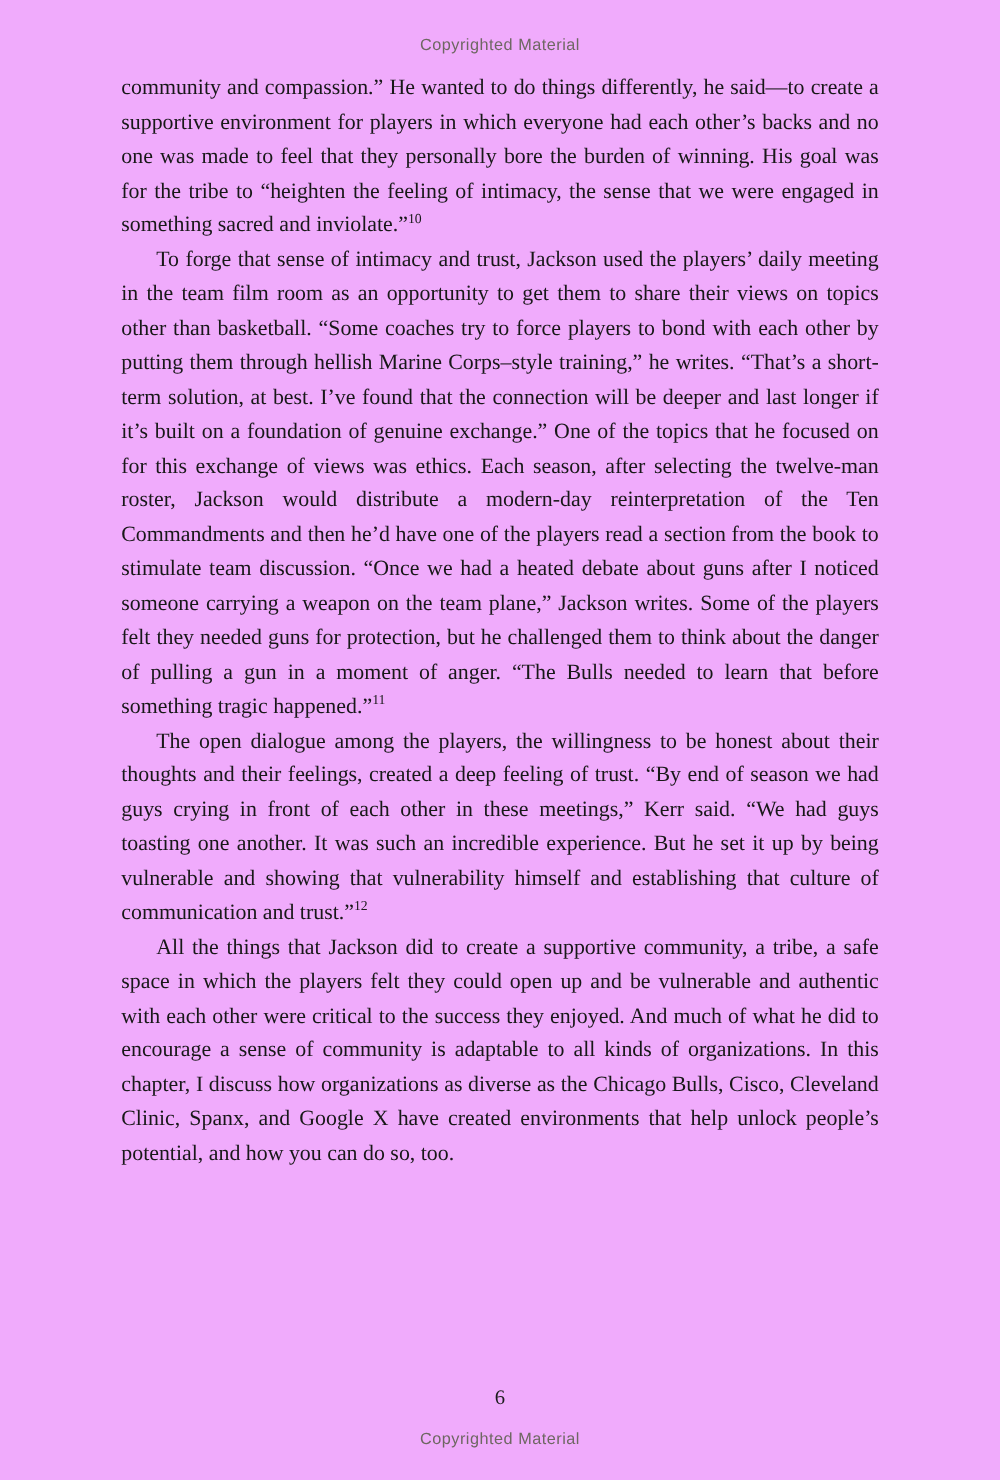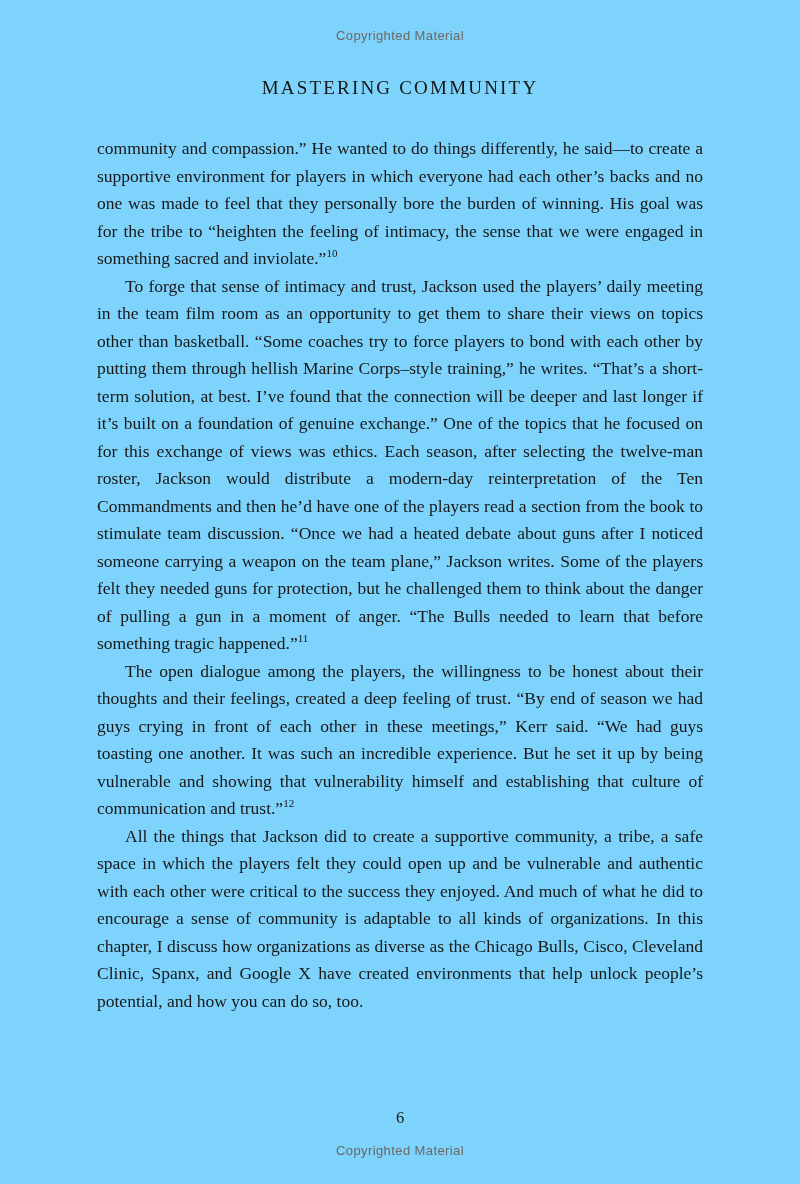--- a/index.html
+++ b/index.html
@@ -4,21 +4,21 @@
 <style>
   html, body {
     margin: 0;
     padding: 0;
     background: #ffffff;
   }
   .page {
     position: relative;
     width: 800px;
     height: 1184px;
-    background: #7dd3fc;
+    background: #f0abfc;
     font-family: "Liberation Serif", serif;
     color: #1c1c1c;
     box-sizing: border-box;
     overflow: hidden;
   }
   .copyright {
     text-align: center;
     font-family: "Liberation Sans", sans-serif;
     color: #6e6762;
     font-size: 13px;
@@ -75,21 +75,20 @@
     right: 0;
   }
 </style>
 </head>
 <body>
 
 <div class="page">
 
   <div class="copyright top">Copyrighted Material</div>
 
-  <div class="chapter-title">MASTERING COMMUNITY</div>
 
   <div class="body-text">
 
     <p class="para no-indent"><span>community and compassion.” He wanted to do things differently, he said—to create a supportive environment for players in which everyone had each other’s backs and no one was made to feel that they personally bore the burden of winning. His goal was for the tribe to “heighten the feeling of intimacy, the sense that we were engaged in something sacred and inviolate.”</span><sup>10</sup></p>
 
     <p class="para"><span>To forge that sense of intimacy and trust, Jackson used the players’ daily meeting in the team film room as an opportunity to get them to share their views on topics other than basketball. “Some coaches try to force players to bond with each other by putting them through hellish Marine Corps–style training,” he writes. “That’s a short-term solution, at best. I’ve found that the connection will be deeper and last longer if it’s built on a foundation of genuine exchange.” One of the topics that he focused on for this exchange of views was ethics. Each season, after selecting the twelve-man roster, Jackson would distribute a modern-day reinterpretation of the Ten Commandments and then he’d have one of the players read a section from the book to stimulate team discussion. “Once we had a heated debate about guns after I noticed someone carrying a weapon on the team plane,” Jackson writes. Some of the players felt they needed guns for protection, but he challenged them to think about the danger of pulling a gun in a moment of anger. “The Bulls needed to learn that before something tragic happened.”</span><sup>11</sup></p>
 
     <p class="para"><span>The open dialogue among the players, the willingness to be honest about their thoughts and their feelings, created a deep feeling of trust. “By end of season we had guys crying in front of each other in these meetings,” Kerr said. “We had guys toasting one another. It was such an incredible experience. But he set it up by being vulnerable and showing that vulnerability himself and establishing that culture of communication and trust.”</span><sup>12</sup></p>
 
     <p class="para"><span>All the things that Jackson did to create a supportive community, a tribe, a safe space in which the players felt they could open up and be vulnerable and authentic with each other were critical to the success they enjoyed. And much of what he did to encourage a sense of community is adaptable to all kinds of organizations. In this chapter, I discuss how organizations as diverse as the Chicago Bulls, Cisco, Cleveland Clinic, Spanx, and Google X have created environments that help unlock people’s potential, and how you can do so, too.</span></p>

